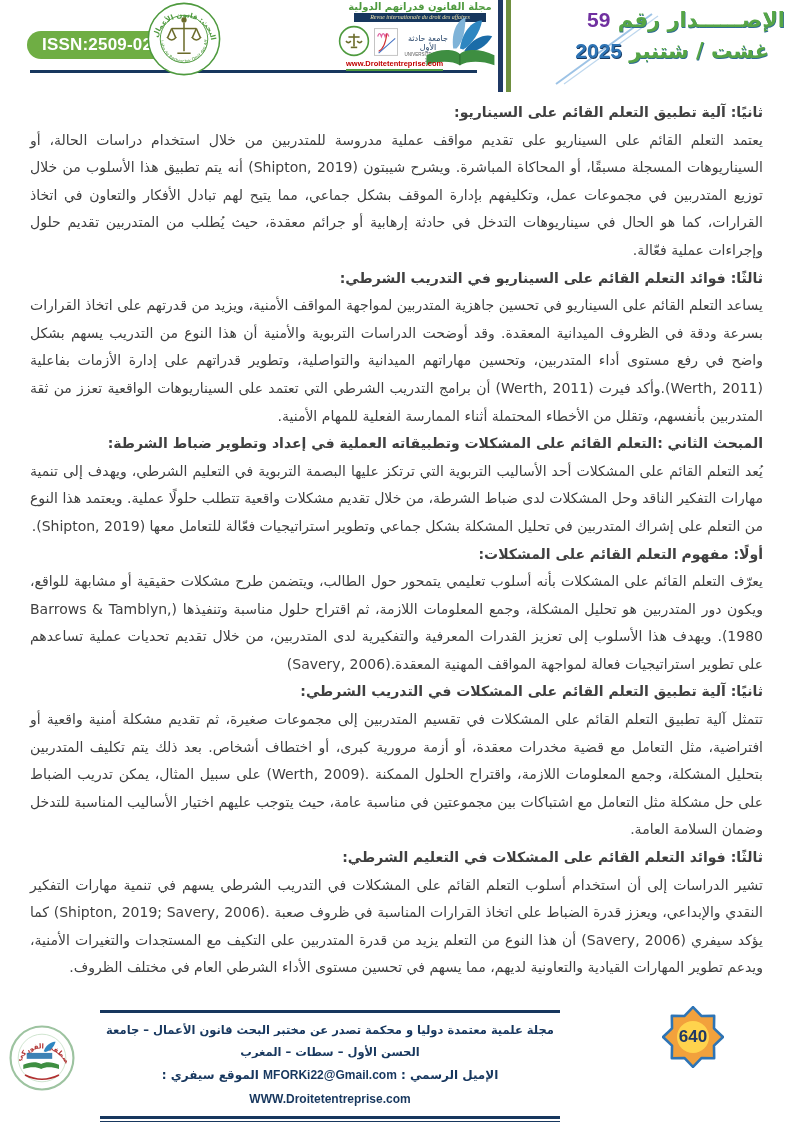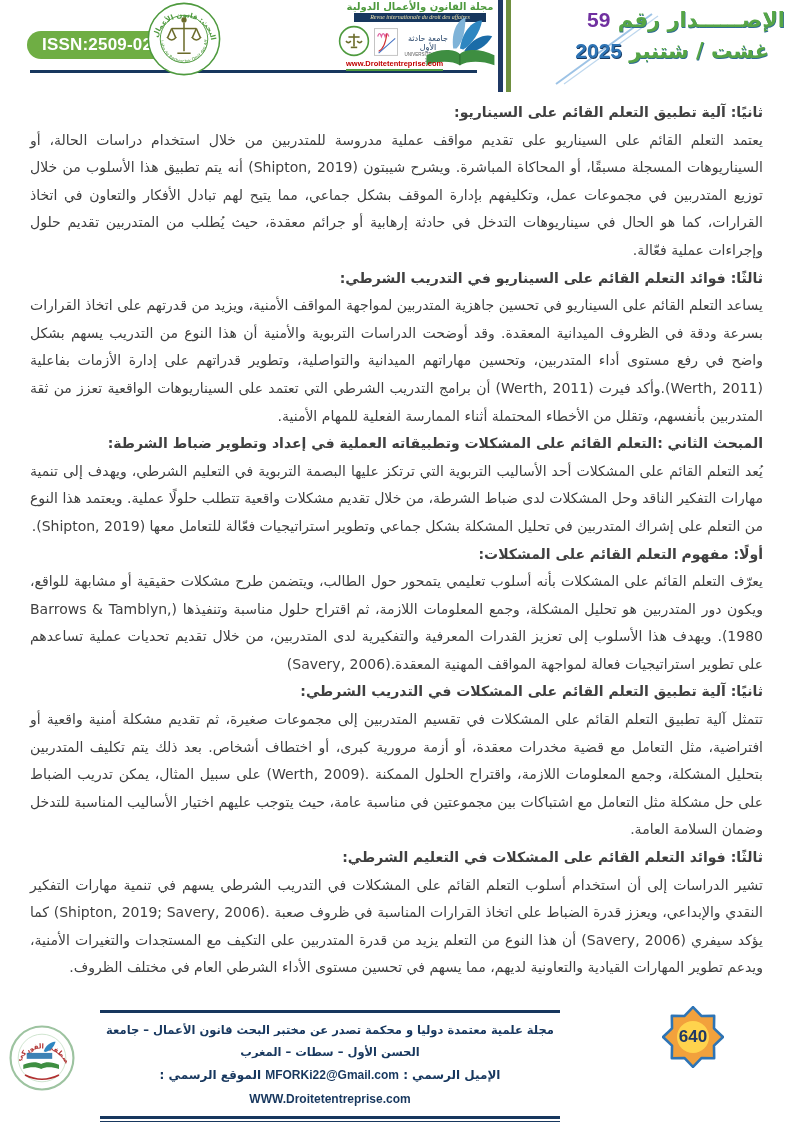--- a/index.html
+++ b/index.html
@@ -101,21 +101,21 @@
           <line x1="53" y1="29" x2="49" y2="38"></line>
             <line x1="53" y1="29" x2="57" y2="38"></line>
           <path d="M48 38 q5 6 10 0"></path>
           <path d="M33 55 h14"></path>
           <circle cx="40" cy="20" r="2" fill="#6b6b2a"></circle>
         </g>
       </svg>
     </div>
 
     <div class="journal-logo">
-      <div class="j-title">مجلة القانون والأعمال الدولية</div>
+      <div class="j-title">مجلة القانون قدراتهم الدولية</div>
       <div class="j-strip">Revue internationale du droit des affaires</div>
       <div class="j-mid">
         <svg class="j-minicircle" viewBox="0 0 80 80">
           <circle cx="40" cy="40" r="36" fill="#fff" stroke="#4E9A3E" stroke-width="4"></circle>
           <g stroke="#6b6b2a" stroke-width="4" fill="none">
             <line x1="40" y1="22" x2="40" y2="54"></line>
             <line x1="26" y1="30" x2="54" y2="30"></line>
             <path d="M20 40 q6 8 12 0"></path>
               <path d="M48 40 q6 8 12 0"></path>
             <path d="M32 56 h16"></path>
@@ -194,21 +194,21 @@
         <path d="M20 60 q20 10 40 0" stroke="#B03030" stroke-width="2" fill="none"></path>
       </svg>
     </div>
 
     <div class="footer-center">
       <div class="footer-topline"></div>
       <div class="footer-line1">مجلة علمية معتمدة  دوليا و محكمة تصدر عن مختبر البحث قانون الأعمال – جامعة الحسن الأول – سطات – المغرب</div>
       <div class="footer-line2">
         <span>الإميل الرسمي :</span>
         <span class="latin">MFORKi22@Gmail.com</span>
-        <span>الموقع الرسمي :</span>
+        <span>الموقع سيفري :</span>
         <span class="latin">WWW.Droitetentreprise.com</span>
       </div>
       <div class="footer-botline"></div>
     </div>
 
     <div class="page-badge">
       <svg viewBox="0 0 60 60" width="62" height="62">
         <polygon points="59,30 50.3,38.4 50.5,50.5 38.4,50.3 30,59 21.6,50.3 9.5,50.5 9.7,38.4 1,30 9.7,21.6 9.5,9.5 21.6,9.7 30,1 38.4,9.7 50.5,9.5 50.3,21.6" fill="#F2A13C" stroke="#2E74B5" stroke-width="2.5" stroke-linejoin="round"></polygon>
         <circle cx="30" cy="30" r="15.5" fill="#FFD34D"></circle>
       </svg>

